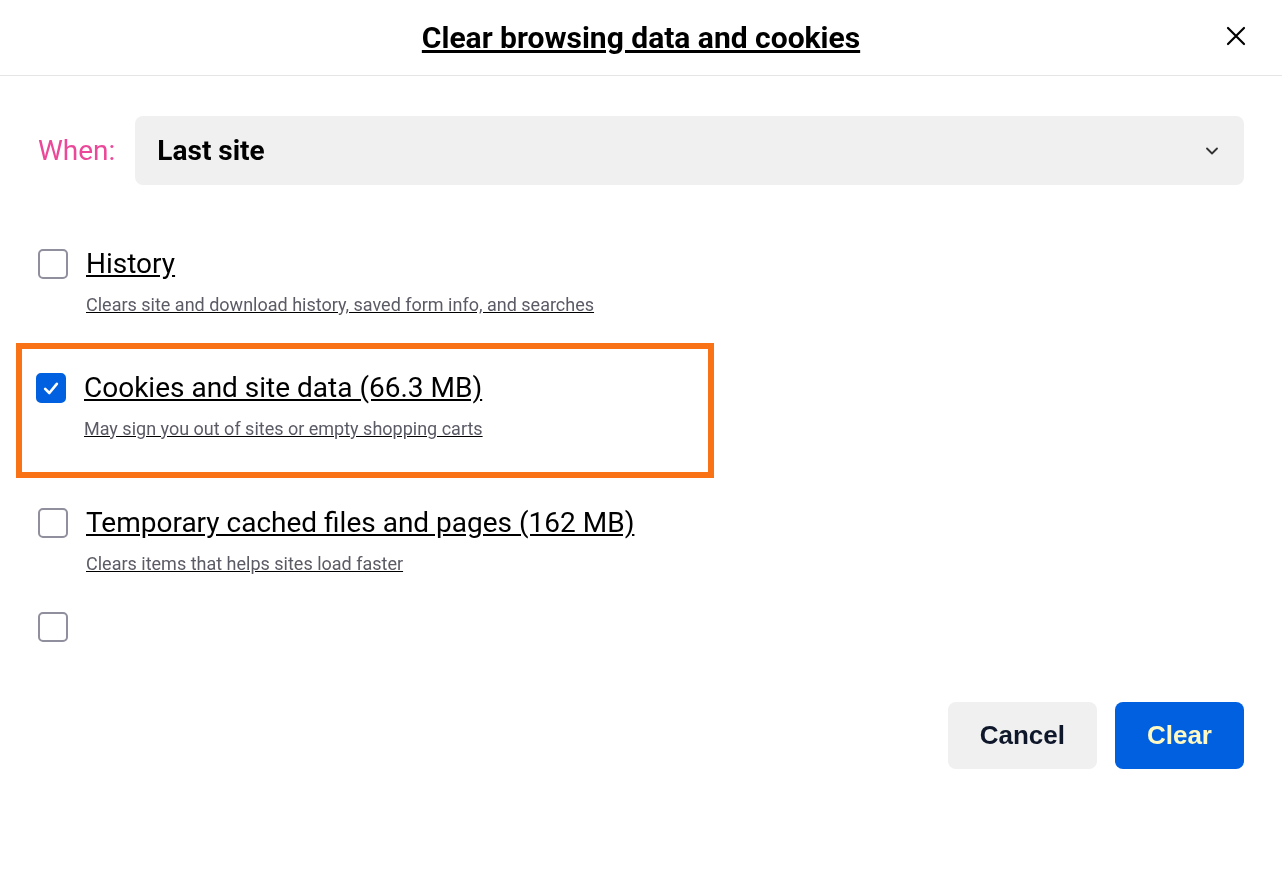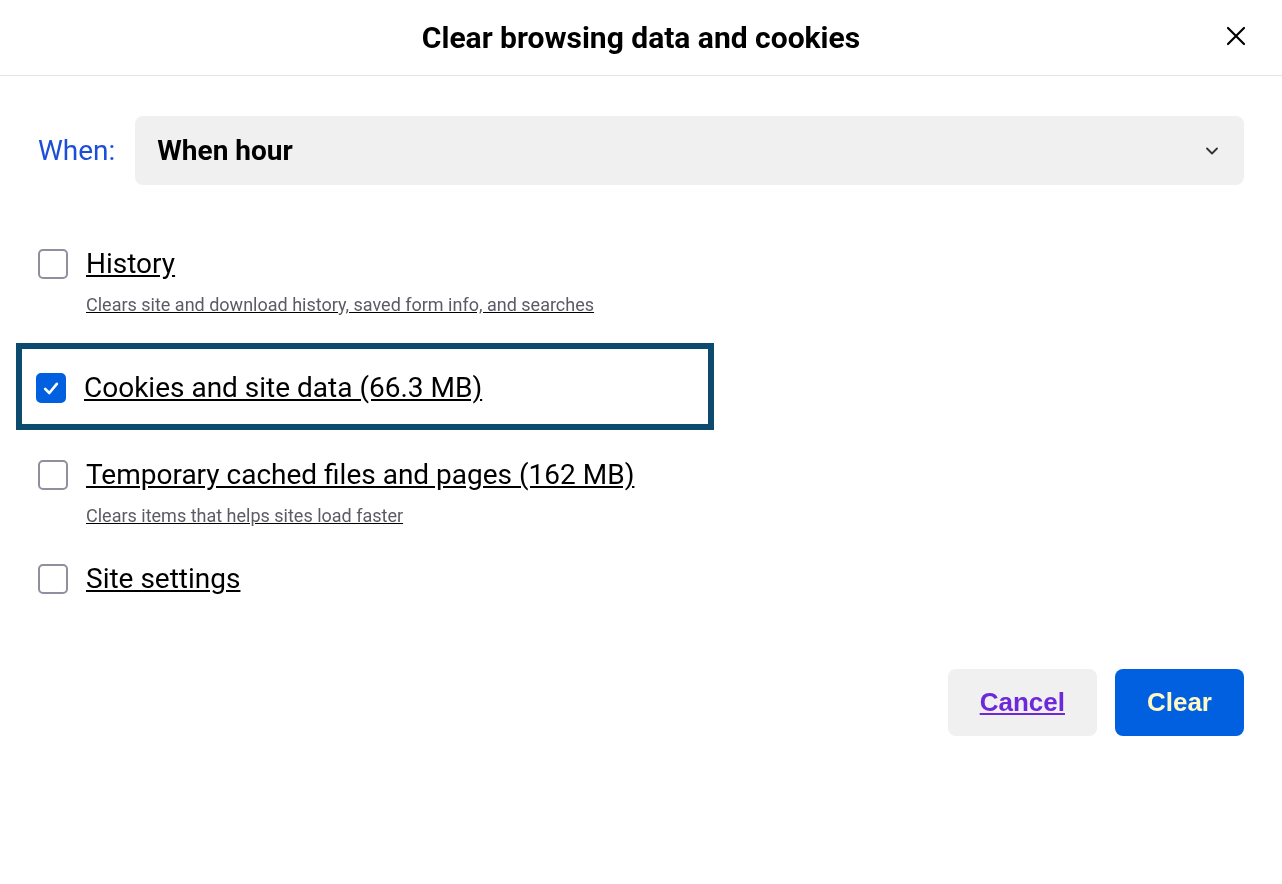--- a/index.html
+++ b/index.html
@@ -19,20 +19,21 @@
       align-items: center;
       justify-content: center;
       position: relative;
       padding: 20px 30px;
       border-bottom: 1px solid #e5e5e5;
     }
     .header-title {
       font-size: 30px;
       font-weight: 700;
       text-align: center;
+      text-decoration: underline;
     }
     .close-btn {
       position: absolute;
       right: 28px;
       top: 50%;
       transform: translateY(-50%);
       width: 36px;
       height: 36px;
       display: flex;
       align-items: center;
@@ -51,21 +52,21 @@
       padding: 40px 38px 30px 38px;
     }
     .when-row {
       display: flex;
       align-items: center;
       gap: 20px;
       margin-bottom: 44px;
     }
     .when-label {
       font-size: 28px;
-      color: #1d4ed8;
+      color: #ec4899;
     }
     .dropdown {
       flex: 1;
       background: #f0f0f0;
       border-radius: 8px;
       padding: 18px 22px;
       display: flex;
       align-items: center;
       justify-content: space-between;
       cursor: pointer;
@@ -91,22 +92,22 @@
       gap: 0;
       text-decoration: underline;
     }
     .option-item {
       display: flex;
       align-items: flex-start;
       gap: 18px;
       padding: 18px 0;
     }
     .option-item.highlighted {
-      border: 6px solid #0c4a6e;
-      padding: 22px 14px 6px 14px;
+      border: 6px solid #f97316;
+      padding: 22px 14px 33px 14px;
       margin-left: -22px;
       margin-right: 530px;
       margin-top: 10px;
       margin-bottom: 10px;
     }
     .checkbox {
       width: 30px;
       height: 30px;
       border: 2.5px solid #8f8f9d;
       border-radius: 5px;
@@ -150,22 +151,21 @@
     .btn {
       padding: 18px 32px;
       font-size: 26px;
       font-weight: 600;
       border-radius: 8px;
       border: none;
       cursor: pointer;
     }
     .btn-cancel {
       background: #f0f0f0;
-      color: #6d28d9;
-      text-decoration: underline;
+      color: #0f172a;
     }
     .btn-clear {
       background: #0060df;
       color: #fef9c3;
     }
   </style>
 </head>
 <body>
 
 <div class="header">
@@ -176,21 +176,21 @@
           <path d="M4 4 L20 20 M20 4 L4 20" stroke-linecap="round"></path>
         </svg>
     </span>
   </button>
 </div>
 
 <div class="content">
   <div class="when-row">
     <div class="when-label">When:</div>
     <div class="dropdown">
-      <span class="dropdown-value">When hour</span>
+      <span class="dropdown-value">Last site</span>
       <span class="dropdown-chevron">
         <svg viewBox="0 0 24 24">
             <path d="M6 9 L12 15 L18 9" stroke-linecap="round" stroke-linejoin="round"></path>
           </svg>
       </span>
     </div>
   </div>
 
   <div class="options">
 
@@ -203,35 +203,35 @@
     </div>
 
     <div class="option-item highlighted">
       <div class="checkbox checked">
         <svg viewBox="0 0 24 24">
             <path d="M5 13 L10 18 L19 7" stroke-linecap="round" stroke-linejoin="round"></path>
           </svg>
       </div>
       <div class="option-text">
         <div class="option-title">Cookies and site data (66.3 MB)</div>
+        <div class="option-desc">May sign you out of sites or empty shopping carts</div>
       </div>
     </div>
 
     <div class="option-item">
       <div class="checkbox"></div>
       <div class="option-text">
         <div class="option-title">Temporary cached files and pages (162 MB)</div>
         <div class="option-desc">Clears items that helps sites load faster</div>
       </div>
     </div>
 
     <div class="option-item">
       <div class="checkbox"></div>
       <div class="option-text">
-        <div class="option-title">Site settings</div>
       </div>
     </div>
 
   </div>
 </div>
 
 <div class="footer">
   <button class="btn btn-cancel">Cancel</button>
   <button class="btn btn-clear">Clear</button>
 </div>

